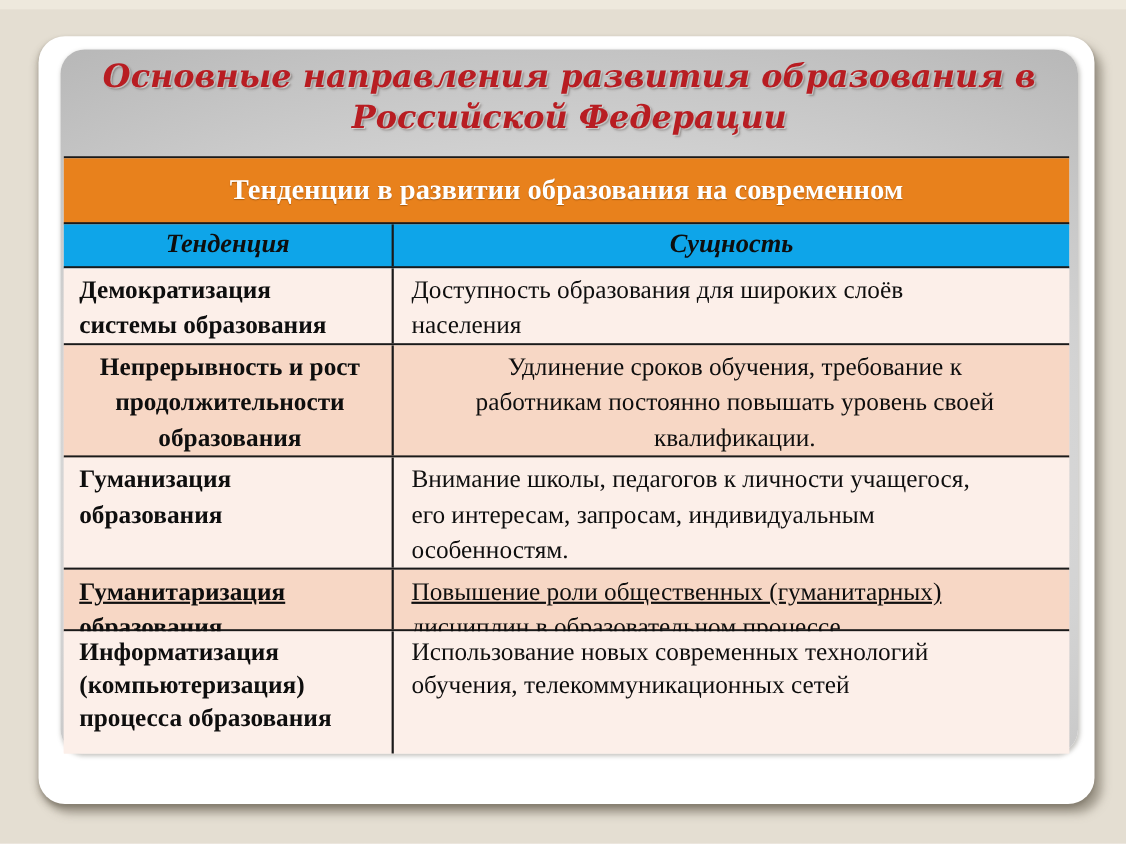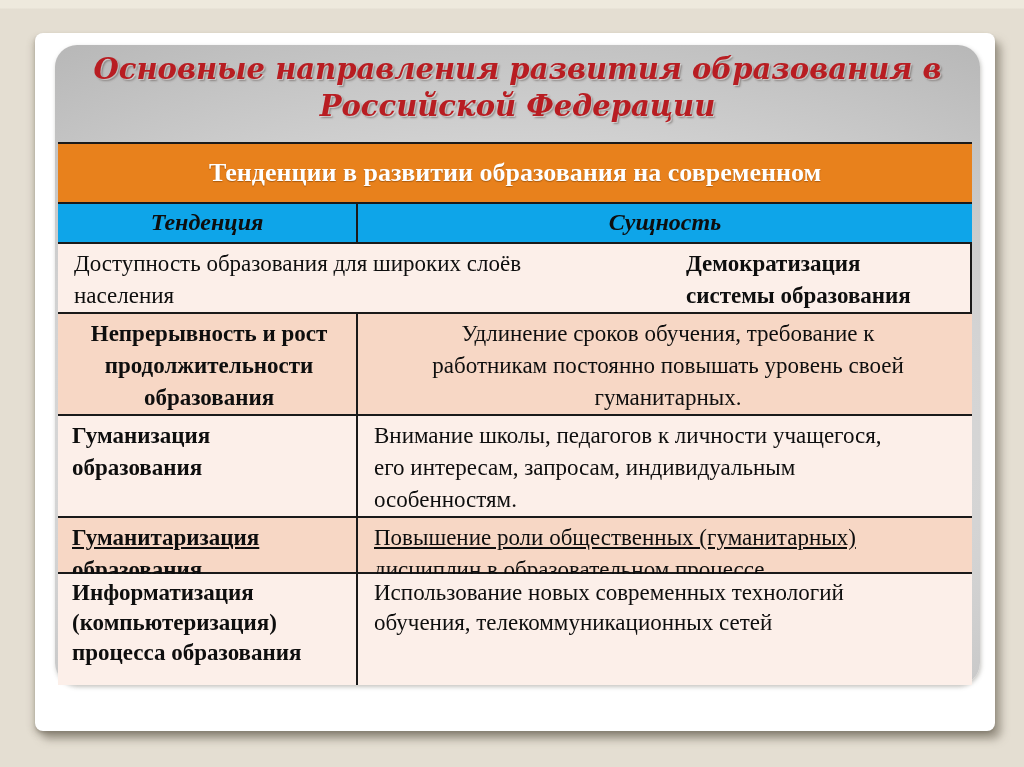--- a/index.html
+++ b/index.html
@@ -4,21 +4,21 @@
 <style>
   html,body{margin:0;padding:0;}
   body{
     width:1024px;height:767px;
     background:linear-gradient(#eee9dd 0,#eee9dd 8px,#e4ded2 9px);
     font-family:"Liberation Serif", serif;
     position:relative;overflow:hidden;
   }
   .card{
     position:absolute;left:35px;top:33px;width:960px;height:698px;
-    background:#ffffff;border-radius:8px;
+    background:#ffffff;border-radius:24px;
     box-shadow:6px 8px 9px rgba(104,96,82,0.55),
                -3px 4px 6px rgba(104,96,82,0.22),
                0 2px 3px rgba(104,96,82,0.3);
   }
   .panel{
     position:absolute;left:20px;top:12px;width:925px;height:640px;
     border-radius:22px;
     background:radial-gradient(120% 100% at 50% 62%, #ebebeb 0%, #d3d3d3 45%, #a0a0a0 100%);
     box-shadow:1px 2px 4px rgba(90,85,75,0.35);
   }
@@ -88,33 +88,33 @@
   <div class="trends-table">
 
     <div class="caption">Тенденции в развитии образования на современном</div>
 
     <div class="colhead">
       <div class="ch-left">Тенденция</div>
       <div class="ch-right">Сущность</div>
     </div>
 
     <div class="body-row row-light row-h75">
+      <div class="cell trend">Демократизация
+системы образования</div>
       <div class="cell essence">Доступность образования для широких слоёв
 населения</div>
-      <div class="cell trend">Демократизация
-системы образования</div>
     </div>
 
     <div class="body-row row-dark row-h104">
       <div class="cell trend">Непрерывность и рост
 продолжительности
 образования</div>
       <div class="cell essence">Удлинение сроков обучения, требование к
 работникам постоянно повышать уровень своей
-гуманитарных.</div>
+квалификации.</div>
     </div>
 
     <div class="body-row row-light row-h105">
       <div class="cell trend">Гуманизация
 образования</div>
       <div class="cell essence">Внимание школы, педагогов к личности учащегося,
 его интересам, запросам, индивидуальным
 особенностям.</div>
     </div>
 

